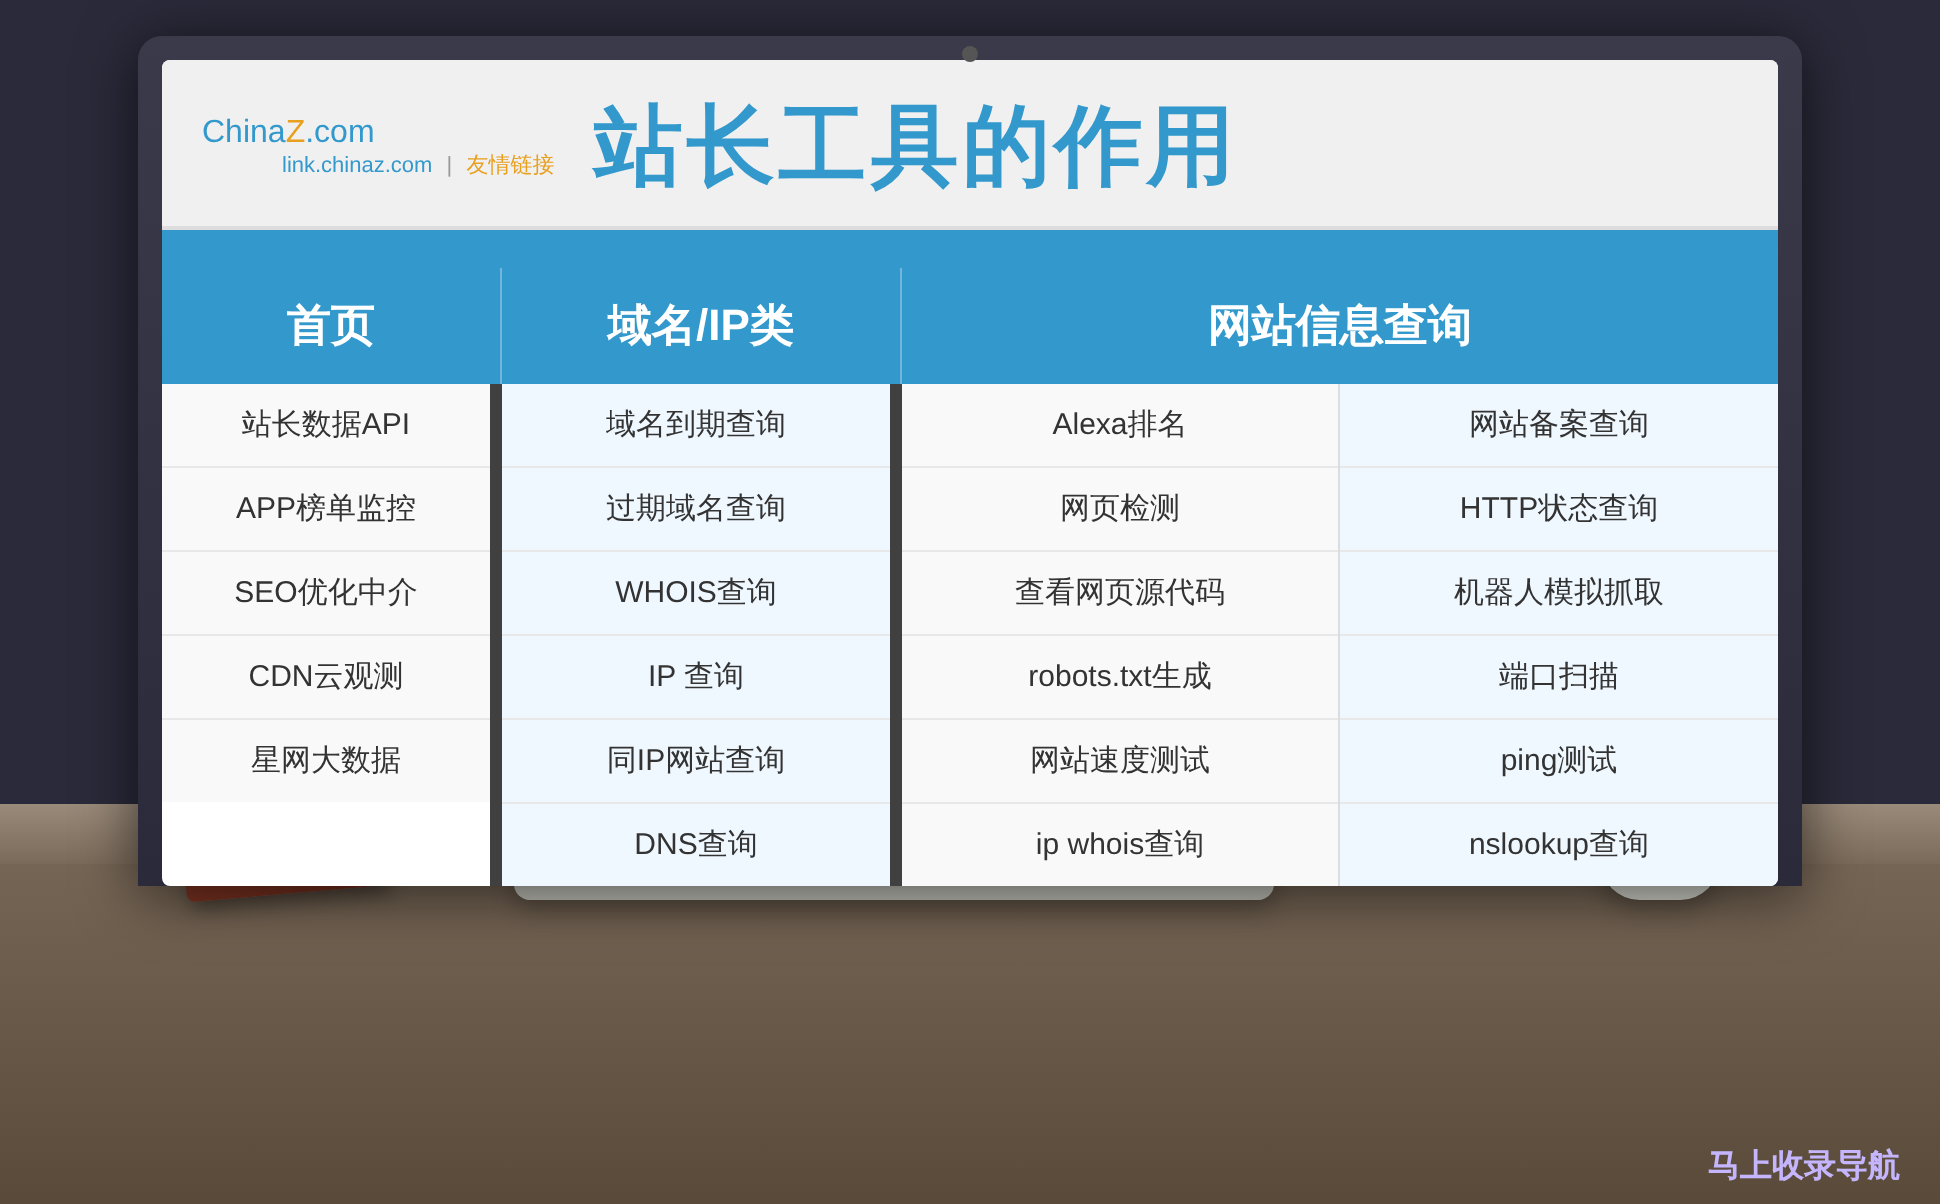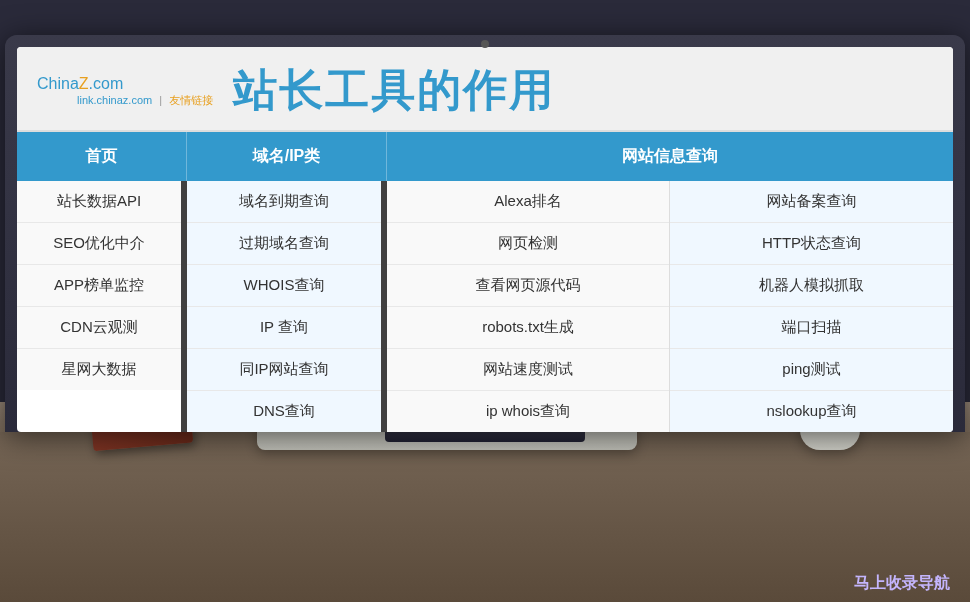--- a/index.html
+++ b/index.html
@@ -28,24 +28,24 @@
       top: 0;
       left: 0;
       right: 0;
       height: 30px;
       background: linear-gradient(180deg, #9a8a7a 0%, #7a6a5a 100%);
     }
 
     
     .monitor-outer {
       position: absolute;
-      top: 35px;
-      left: 50%;
-      transform: translateX(-50%);
-      width: 960px;
+      top: 18px;
+      left: 50%;
+      transform: translateX(-50%);
+      width: 832px;
       background: linear-gradient(180deg, #3a3a4a 0%, #2a2a3a 100%);
       border-radius: 12px 12px 0 0;
       padding: 12px 12px 0 12px;
       box-shadow: 0 4px 30px rgba(0,0,0,0.6);
     }
 
     .monitor-screen {
       background: #ffffff;
       border-radius: 4px;
       overflow: hidden;
@@ -139,23 +139,24 @@
     .col-headers {
       display: grid;
       grid-template-columns: 170px 200px 1fr;
       background: #3399cc;
     }
 
     .col-header {
       padding: 14px 10px;
       text-align: center;
       color: white;
-      font-size: 16px;
+      font-size: 22px;
       font-weight: bold;
       border-right: 1px solid rgba(255,255,255,0.3);
+      margin-top: 19px;
     }
 
     .col-header:last-child {
       border-right: none;
       font-family: Liberation Serif, serif;
     }
 
     
     .data-rows {
       display: grid;
@@ -414,22 +415,22 @@
       <div class="col-headers">
         <div class="col-header">首页</div>
         <div class="col-header">域名/IP类</div>
         <div class="col-header">网站信息查询</div>
       </div>
 
       <div class="data-rows">
 
         <div class="data-col">
           <div class="data-cell">站长数据API</div>
+          <div class="data-cell">APP榜单监控</div>
           <div class="data-cell">SEO优化中介</div>
-          <div class="data-cell">APP榜单监控</div>
           <div class="data-cell">CDN云观测</div>
           <div class="data-cell">星网大数据</div>
         </div>
 
         <div class="data-col">
           <div class="data-cell">域名到期查询</div>
           <div class="data-cell">过期域名查询</div>
           <div class="data-cell">WHOIS查询</div>
           <div class="data-cell">IP 查询</div>
           <div class="data-cell">同IP网站查询</div>

